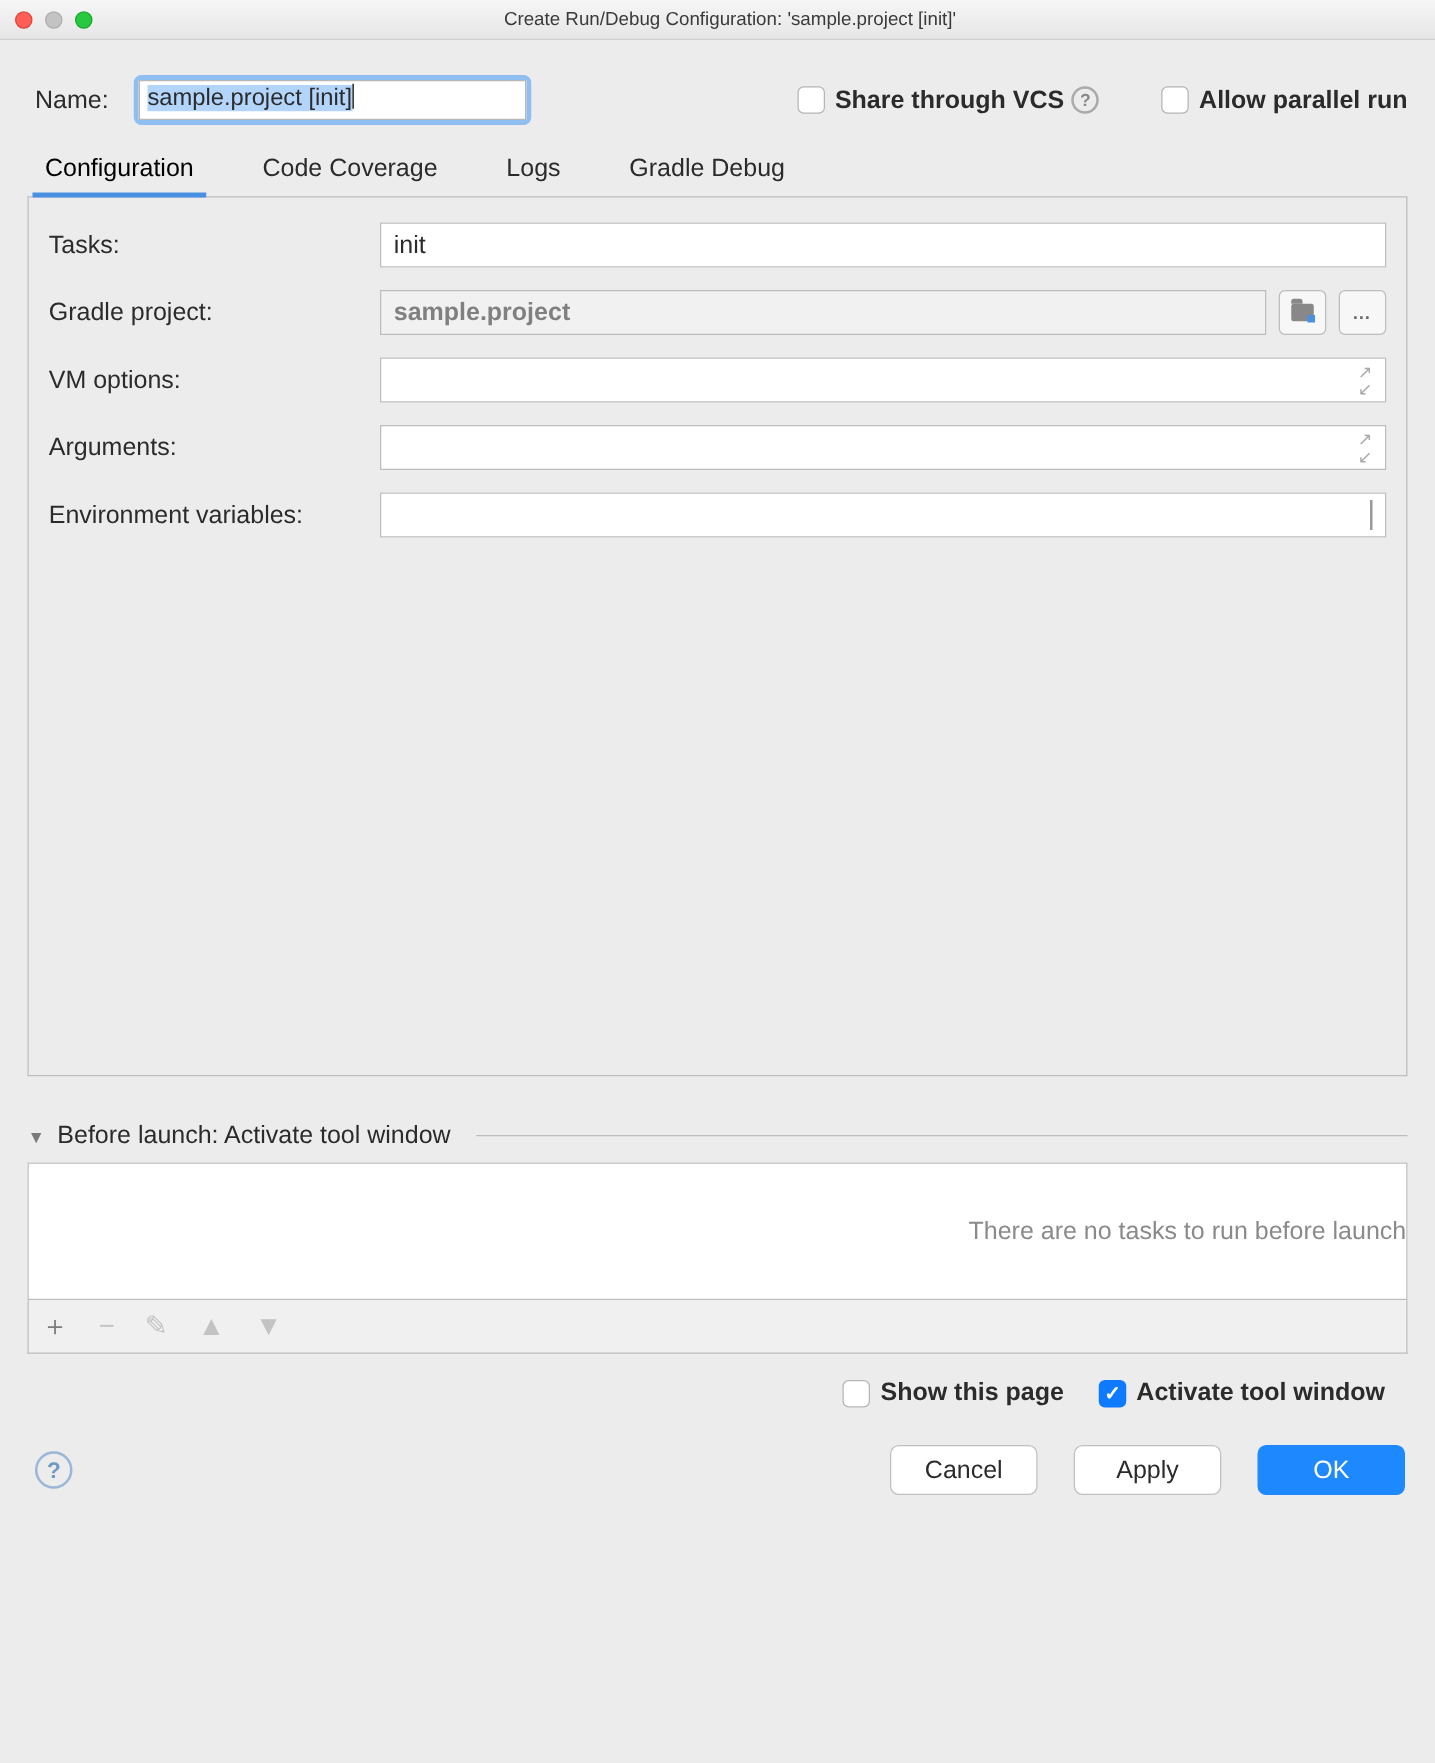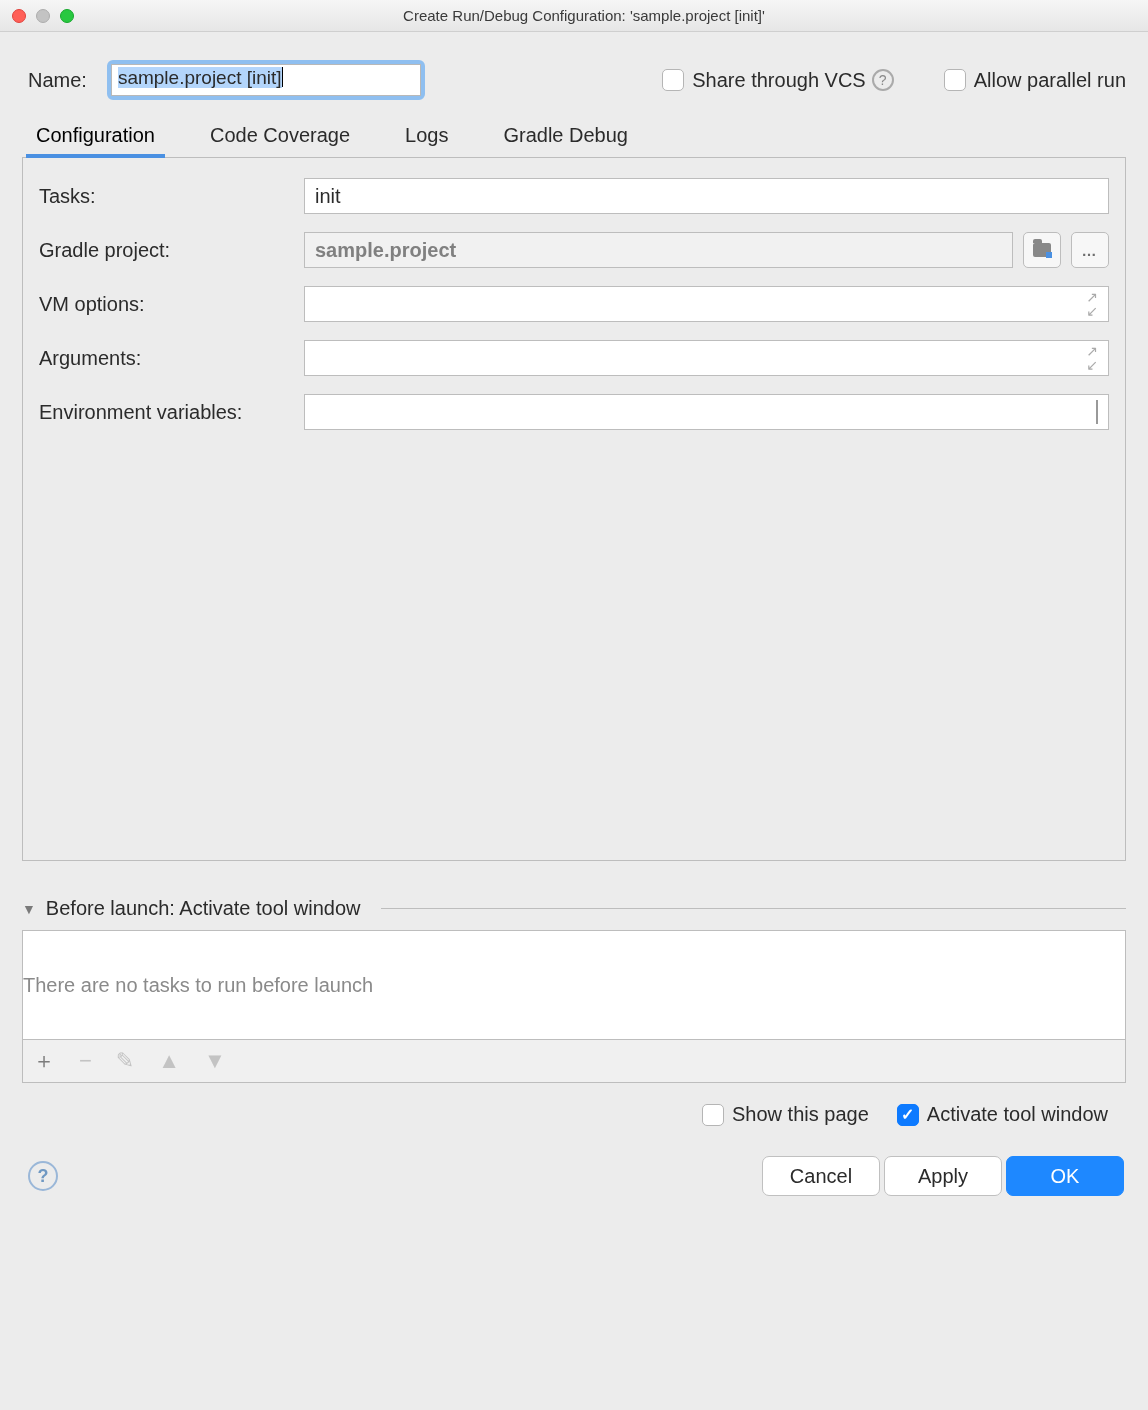--- a/index.html
+++ b/index.html
@@ -52,21 +52,21 @@
   .name-input .sel { background:#b3d5fb; }
   .name-input .caret { border-right:1px solid #000; display:inline-block; height:20px; vertical-align:-3px;}
   .spacer { flex:1; }
   .chk {
     width:22px; height:22px; border:1px solid #b5b5b5; border-radius:5px;
     background:#fff; display:inline-flex; align-items:center; justify-content:center;
     margin-right:8px; flex:0 0 auto;
   }
   .chk.checked { background:#0d7aff; border-color:#0d7aff; color:#fff; }
   .chk.checked::after{ content:"✓"; font-size:16px; font-weight:bold; }
-  .chk-label { display:flex; align-items:center; }
+  .chk-label { display:flex; align-items:center;font-weight:bold; }
   .help-circle {
     width:22px; height:22px; border:2px solid #aaa; border-radius:50%;
     color:#888; display:inline-flex; align-items:center; justify-content:center;
     font-size:14px; margin-left:6px;
   }
   
   .tabs {
     display:flex; padding: 0 28px; gap: 39px;
     border-bottom: 0; font-size:20px;
   }
@@ -100,37 +100,37 @@
   .list-icon { width:16px; height:16px; border:1.5px solid #999; position:relative;}
   .list-icon::before{content:"";position:absolute;left:3px;right:3px;top:3px;height:1.5px;background:#999;box-shadow:0 4px 0 #999,0 8px 0 #999;}
   .tf .trailing { margin-left:auto; }
   
   .bl-section { margin: 36px 22px 0; }
   .bl-head { display:flex; align-items:center; gap:10px; font-size:20px; }
   .disclose { color:#7a7a7a; font-size:14px; }
   .bl-head .line { flex:1; height:1px; background:#bdbdbd; margin-left:10px;}
   .bl-box {
     margin-top:10px; border:1px solid #bdbdbd; background:#fff;
-    height:110px; display:flex; align-items:center; justify-content:flex-start;
+    height:110px; display:flex; align-items:center; justify-content:flex-end;
     color:#8a8a8a; font-size:20px;
   }
   .bl-tools { border:1px solid #bdbdbd; border-top:none; background:#f0f0f0;
     display:flex; align-items:center; padding:6px 10px; gap:24px;}
   .tool { color:#7c7c7c; font-size:22px; }
   .tool.disabled { color:#c3c3c3; }
   
   .footer-checks { display:flex; gap:28px; padding:20px 40px 0; font-size:20px; align-items:center;justify-content:flex-end;}
   
   .bottom { display:flex; align-items:center; padding:30px 24px 0 28px;}
   .help-btn {
     width:30px; height:30px; border:2px solid #9ab7d8; border-radius:50%;
     color:#6f98c2; display:flex; align-items:center; justify-content:center;
     font-size:18px; font-weight:bold;
   }
-  .btnrow { margin-left:auto; display:flex; gap:4px; }
+  .btnrow { margin-left:auto; display:flex; gap:29px; }
   .btn {
     min-width:118px; height:40px; border:1px solid #c0c0c0; border-radius:7px;
     background:#fff; font-size:20px; display:flex; align-items:center; justify-content:center;
     cursor:pointer;
   }
   .btn.primary { background:#1e88ff; border-color:#1e88ff; color:#fff; }
 </style>
 </head>
 <body>
 

